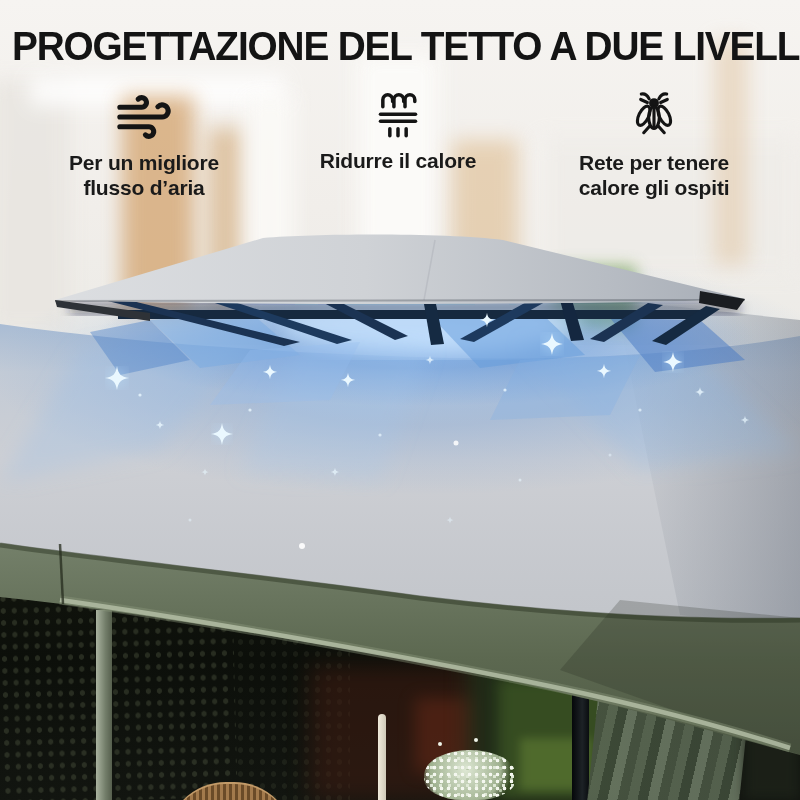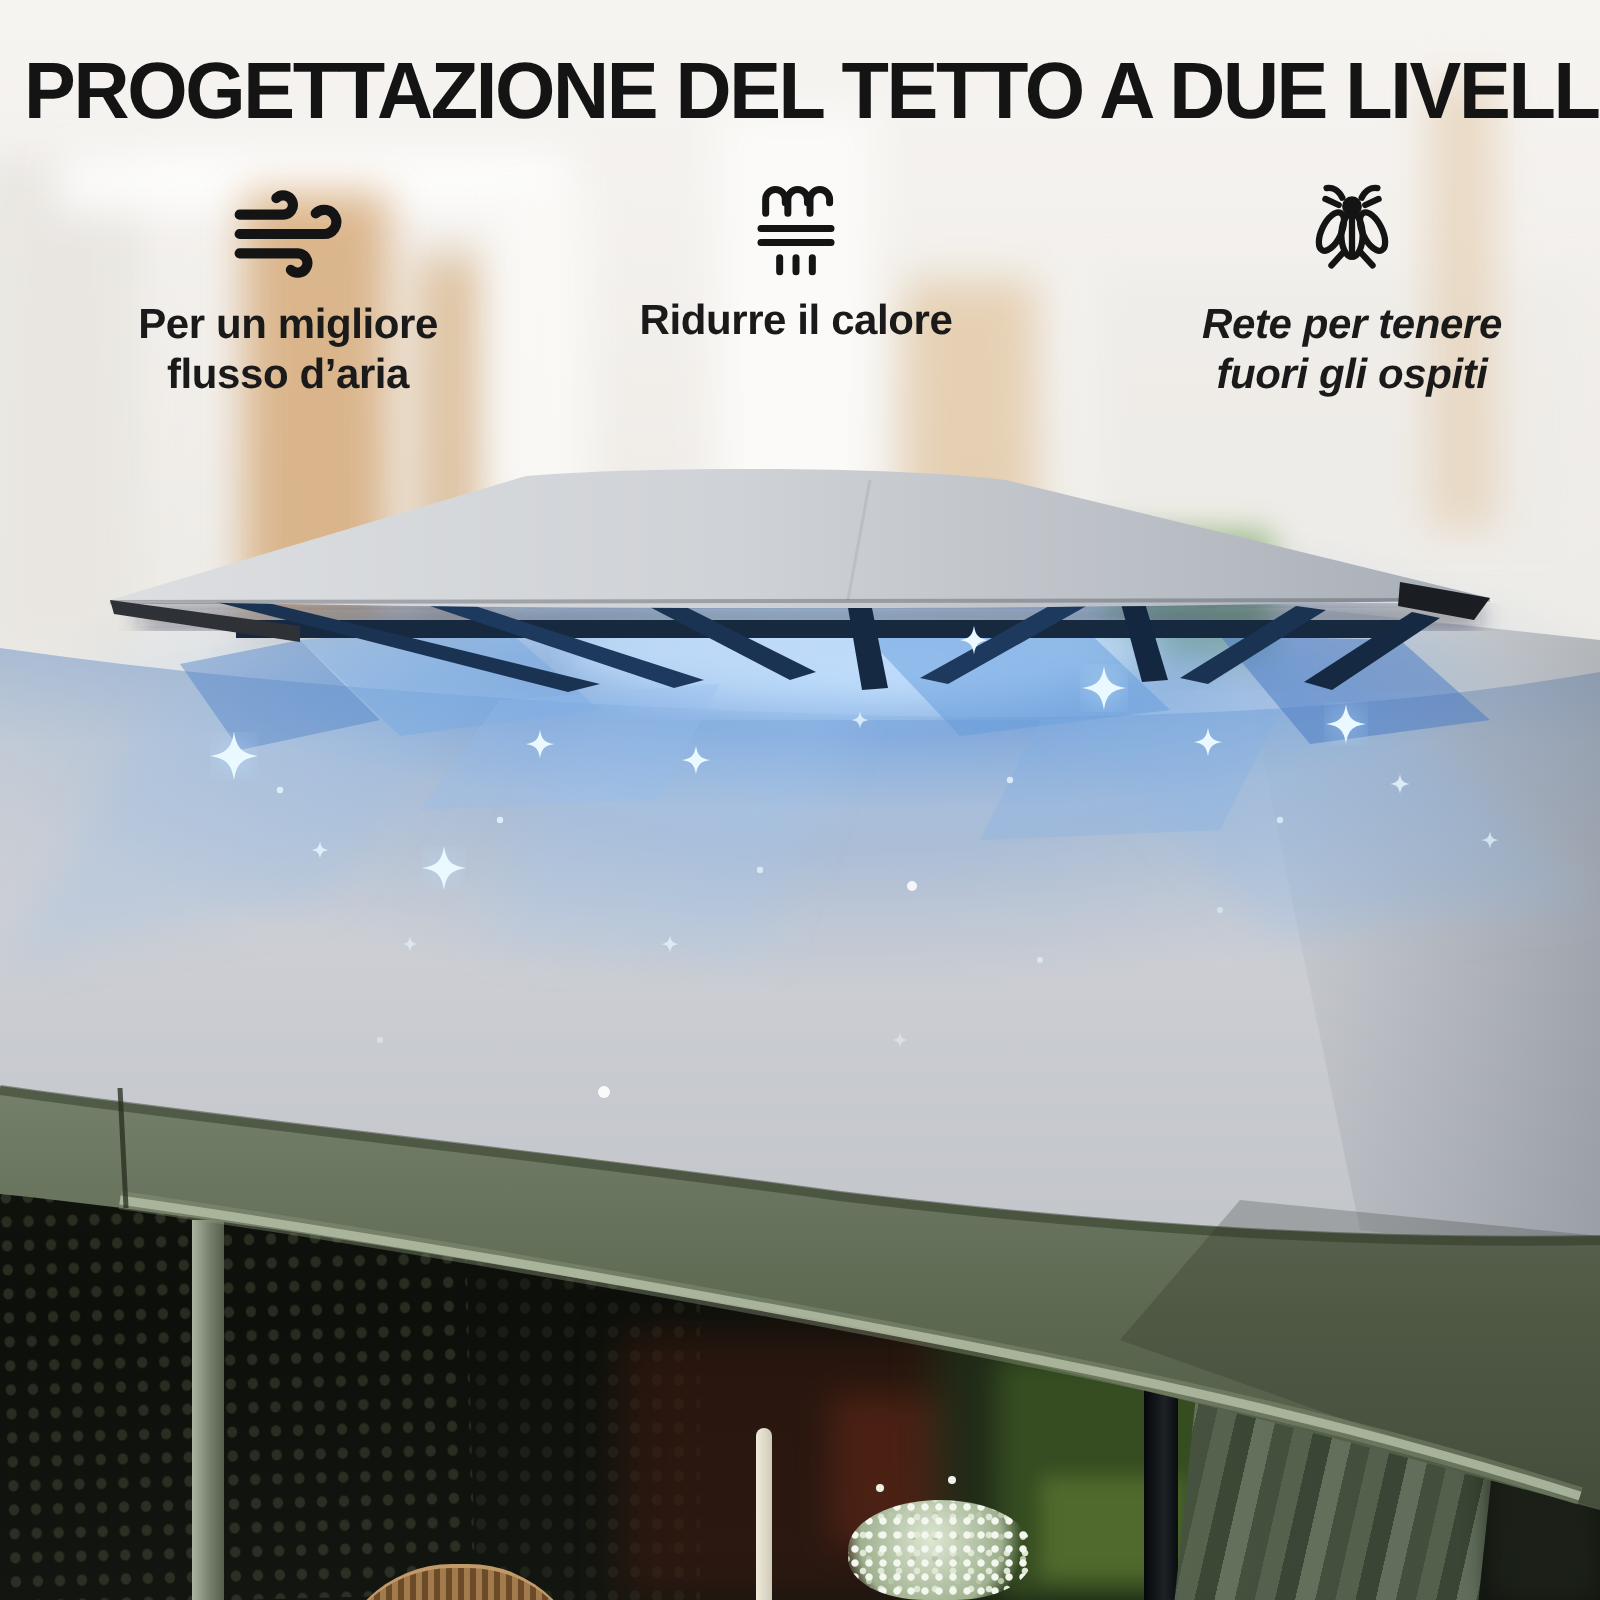--- a/index.html
+++ b/index.html
@@ -67,21 +67,21 @@
   
   .copy{position:absolute;inset:0;z-index:5;pointer-events:none;}
   .title{position:absolute;top:24px;left:0;width:800px;text-align:center;
          font-size:40px;font-weight:700;letter-spacing:-1.2px;color:#141414;
          transform:scaleX(.97);white-space:nowrap;}
   .feat{position:absolute;top:88px;text-align:center;color:#1a1a1a;}
   .feat svg{display:block;margin:0 auto 4px auto;}
   .feat .lines{font-size:21px;font-weight:600;line-height:25px;letter-spacing:-.2px;}
   .f1{left:18px;width:252px;}
   .f2{left:288px;width:220px;}
-  .f3{left:556px;width:240px;font-style:italic;}
+  .f3{left:534px;width:240px;}
   .ic{stroke:#141414;fill:none;stroke-linecap:round;stroke-linejoin:round;}
 </style>
 </head>
 <body>
 
 <div class="stage">
 
   <div class="backdrop">
     <div class="bd bd-wall-left"></div>
     <div class="bd bd-beam"></div>
@@ -273,18 +273,18 @@
         <circle cx="24" cy="12.5" r="2.8" fill="#141414"></circle>
         <ellipse cx="24" cy="24.5" rx="4.4" ry="9"></ellipse>
         <path d="M24 16 V33"></path>
         <ellipse cx="15.5" cy="23" rx="4" ry="8.6" transform="rotate(26 15.5 23)"></ellipse>
         <ellipse cx="32.5" cy="23" rx="4" ry="8.6" transform="rotate(-26 32.5 23)"></ellipse>
         <path d="M20.5 31.5 L15.5 37"></path>
         <path d="M27.5 31.5 L32.5 37"></path>
       </svg>
       <div class="lines">
         <div>Rete per tenere</div>
-        <div>fuori gli ospiti</div>
+        <div>calore gli ospiti</div>
       </div>
     </div>
   </div>
 
 </div>
 
 </body></html>

